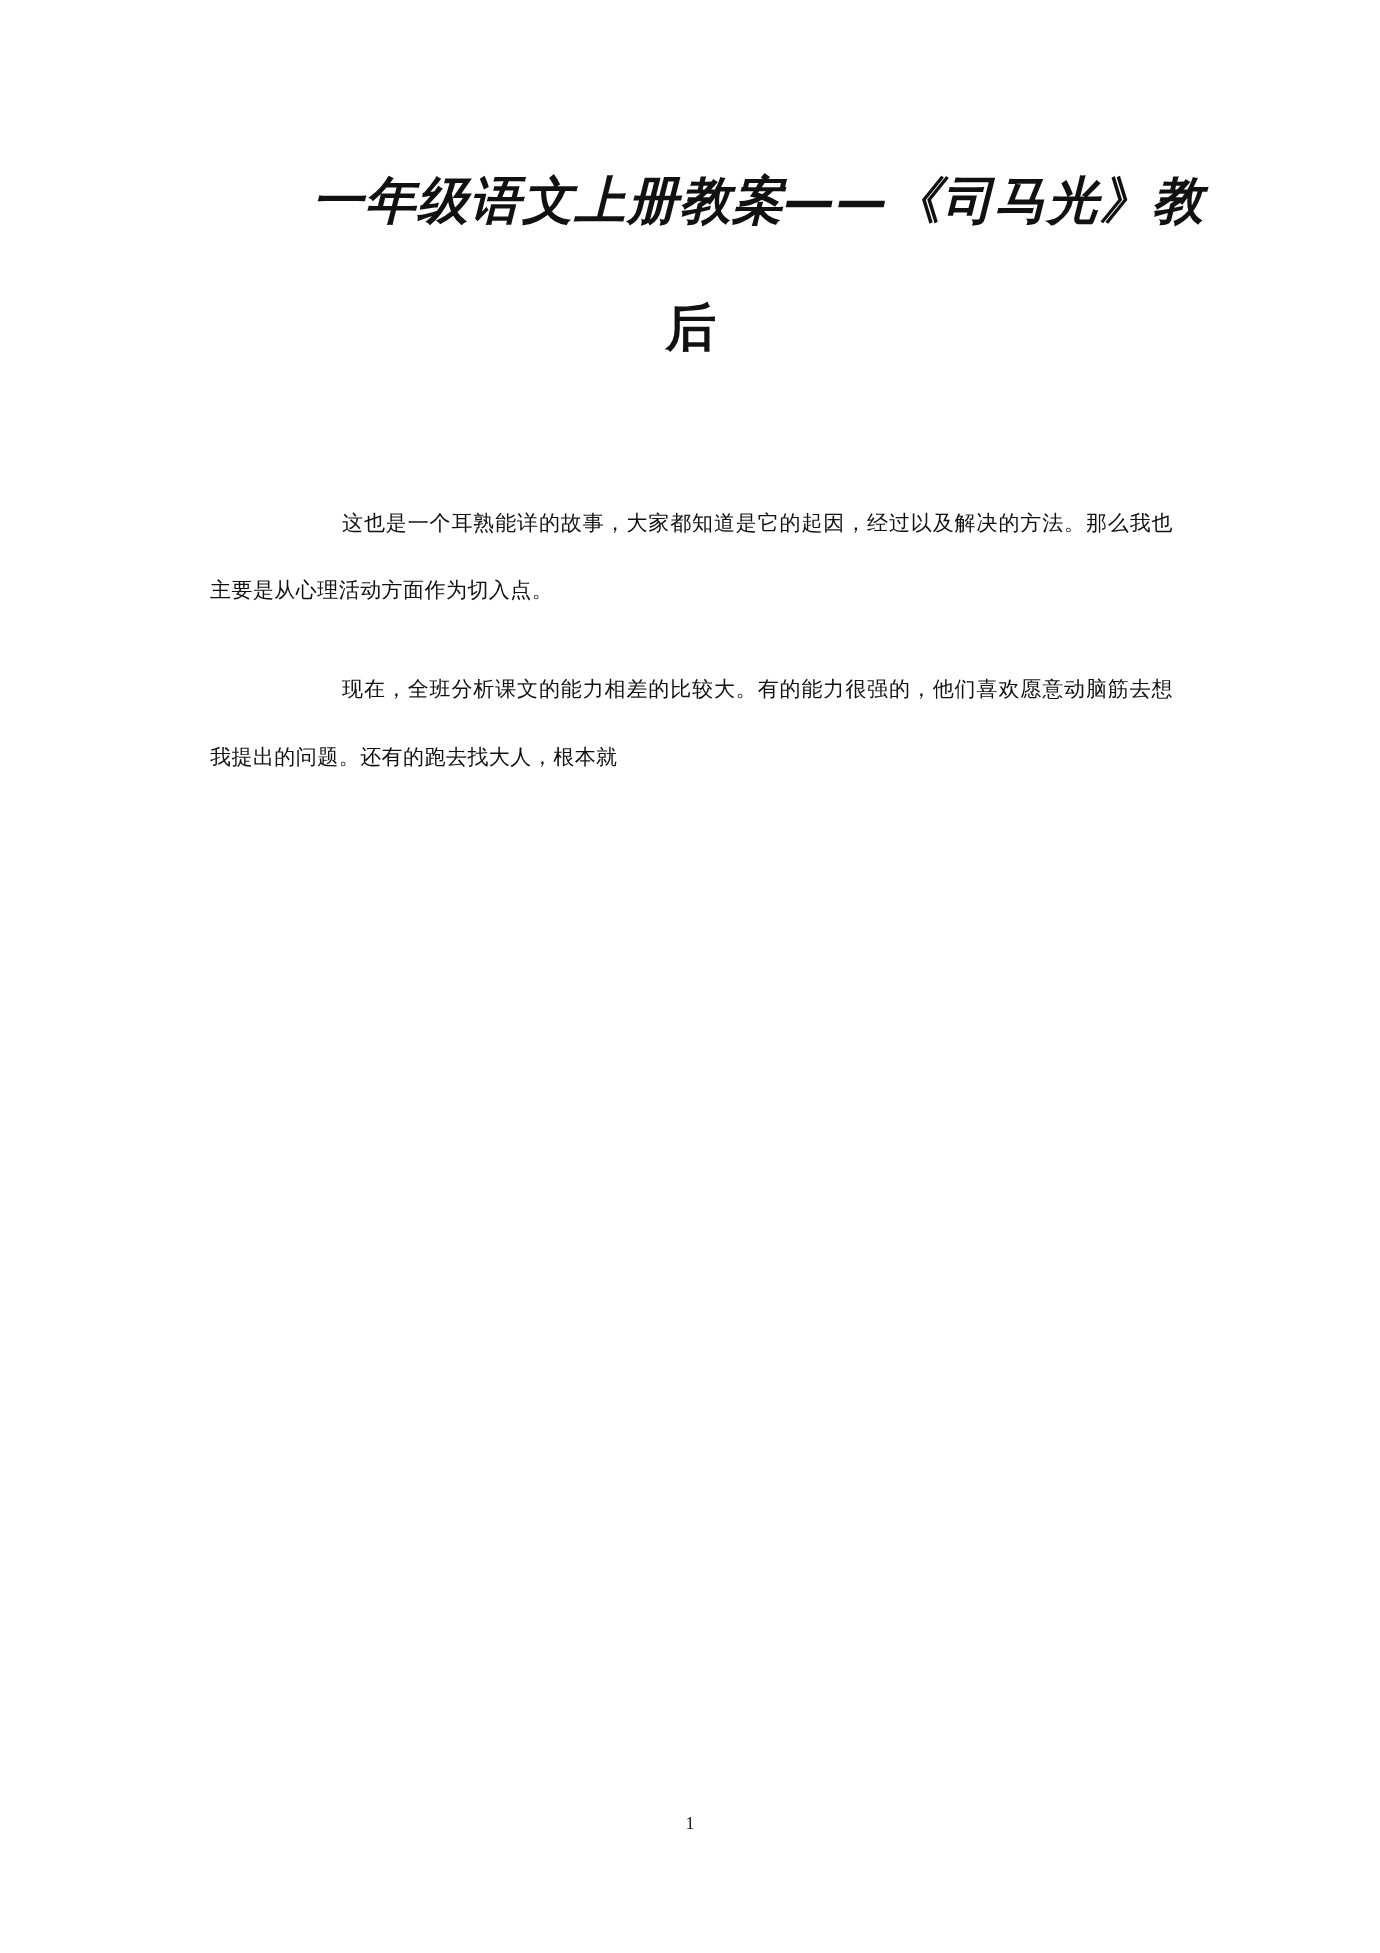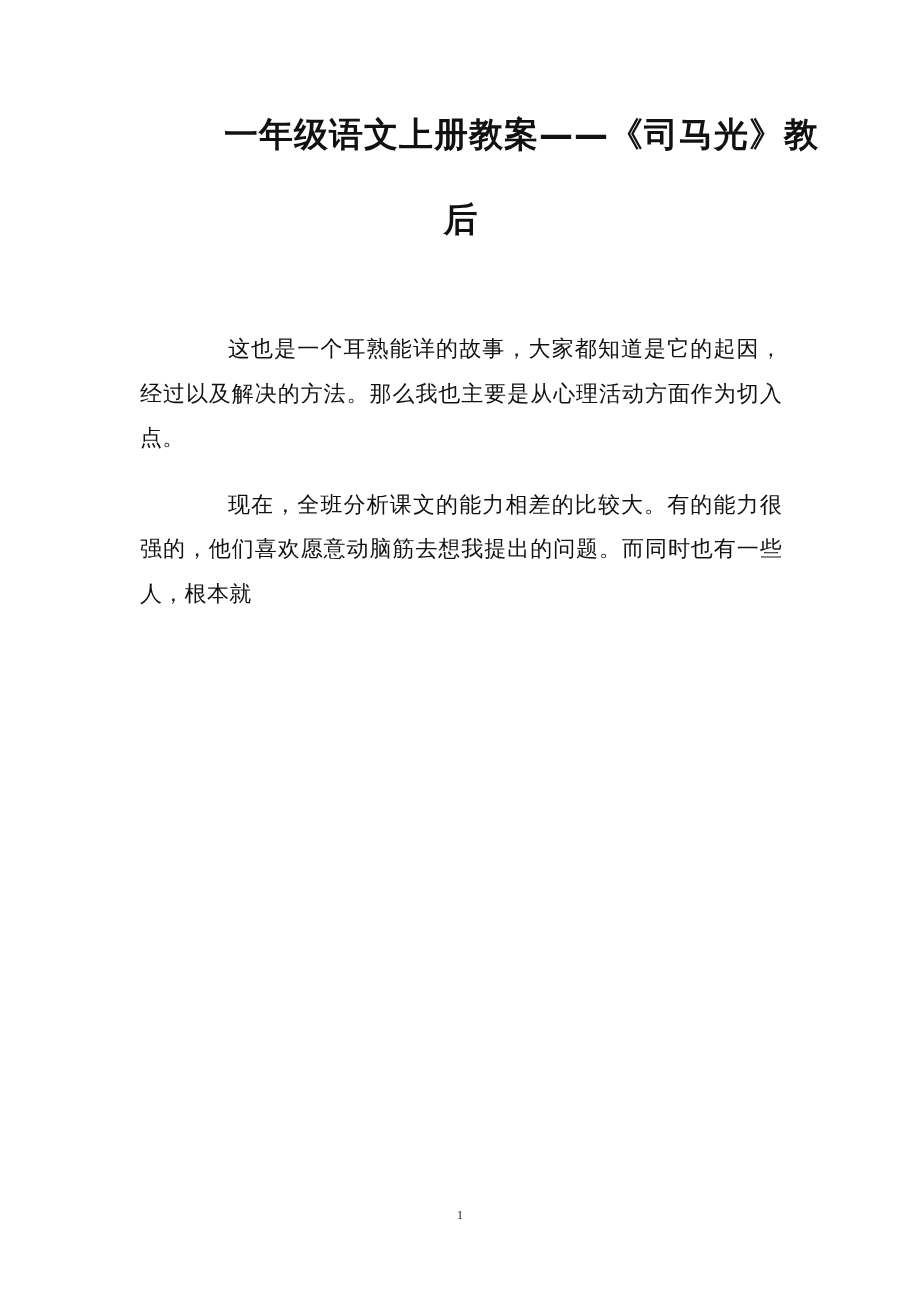--- a/index.html
+++ b/index.html
@@ -30,39 +30,40 @@
       font-family: "DejaVu Sans", "Liberation Sans", sans-serif;
       font-size: 34px;
       font-weight: bold;
       line-height: 48px;
       margin: 0;
       letter-spacing: 1px;
     }
     .title .line1 {
       display: block;
       position: absolute;
-      left: 84px;
+      left: 68px;
       top: 110px;
       white-space: nowrap;
       text-align: left;
+      font-style: italic;
     }
     .title .line2 {
       display: block;
       position: absolute;
       left: 0;
       width: 642px;
       top: 195px;
       text-align: center;
     }
     .body-text {
       position: absolute;
       left: 140px;
       top: 327px;
       width: 642px;
-      font-size: 22px;
+      font-size: 14px;
       line-height: 44.5px;
       text-align: justify;
       letter-spacing: 0.3px;
     }
     .body-text p {
       margin: 0 0 22px 0;
       text-indent: 88px;
     }
     .page-number {
       position: absolute;
@@ -79,17 +80,17 @@
 <body>
 
 <div class="page">
   <h1 class="title">
     <span class="line1">一年级语文上册教案——《司马光》教</span>
     <span class="line2">后</span>
   </h1>
 
   <div class="body-text">
     <p>这也是一个耳熟能详的故事，大家都知道是它的起因，经过以及解决的方法。那么我也主要是从心理活动方面作为切入点。</p>
-    <p>现在，全班分析课文的能力相差的比较大。有的能力很强的，他们喜欢愿意动脑筋去想我提出的问题。而同时也有一些人，根本就</p>
+    <p>现在，全班分析课文的能力相差的比较大。有的能力很强的，他们喜欢愿意动脑筋去想我提出的问题。还有的跑去找大人，根本就</p>
   </div>
 
   <div class="page-number">1</div>
 </div>
 
 </body></html>

